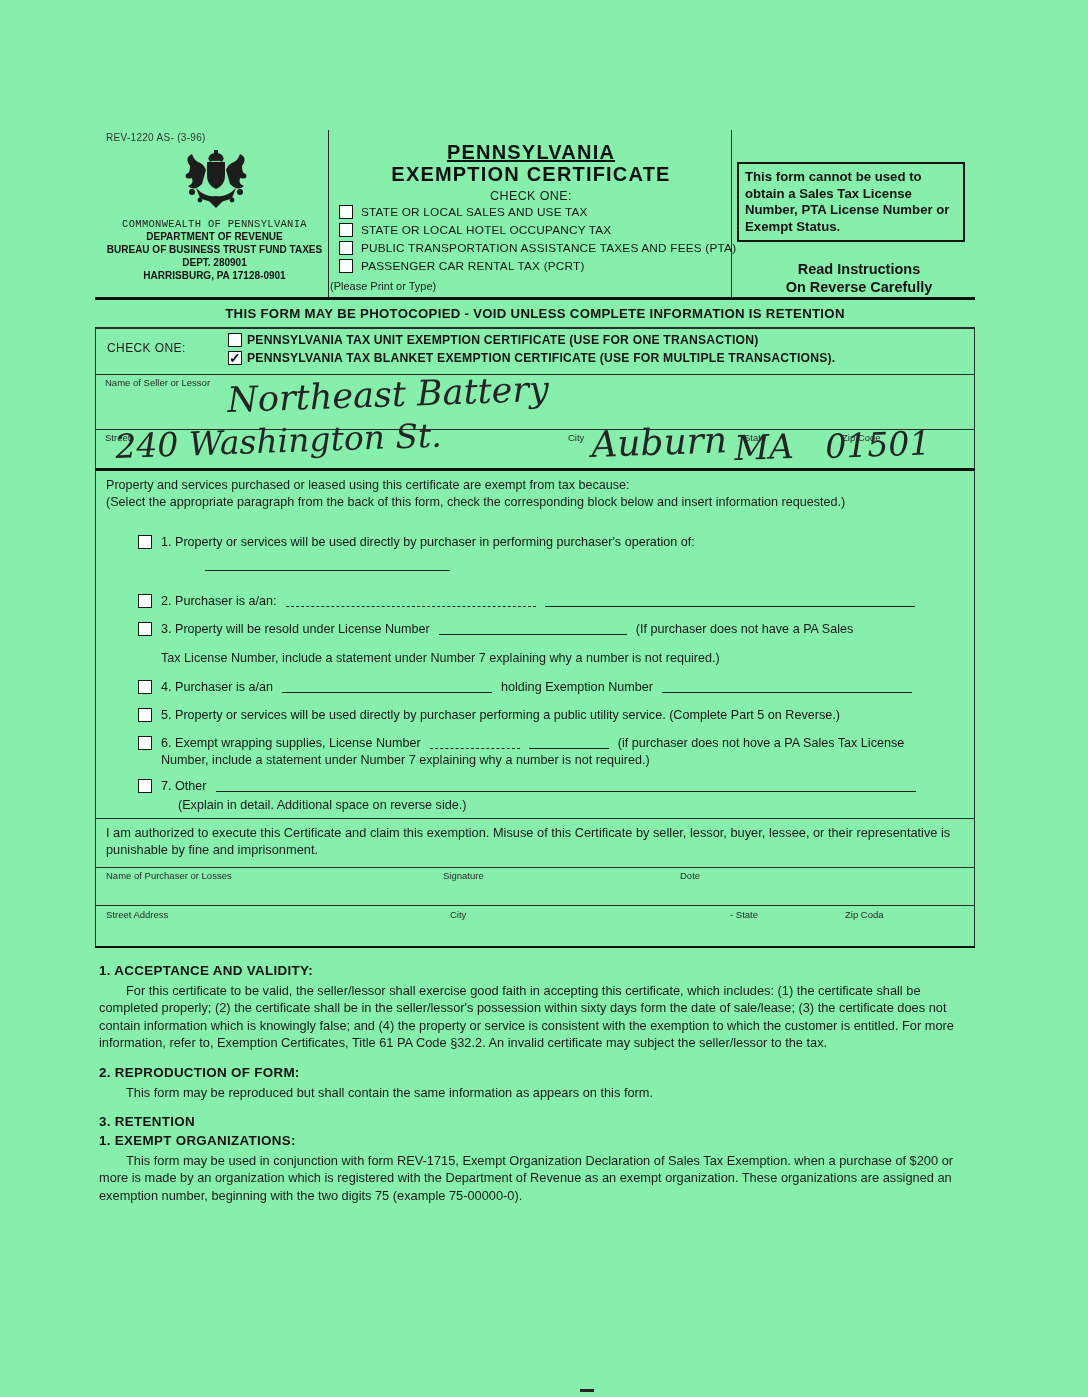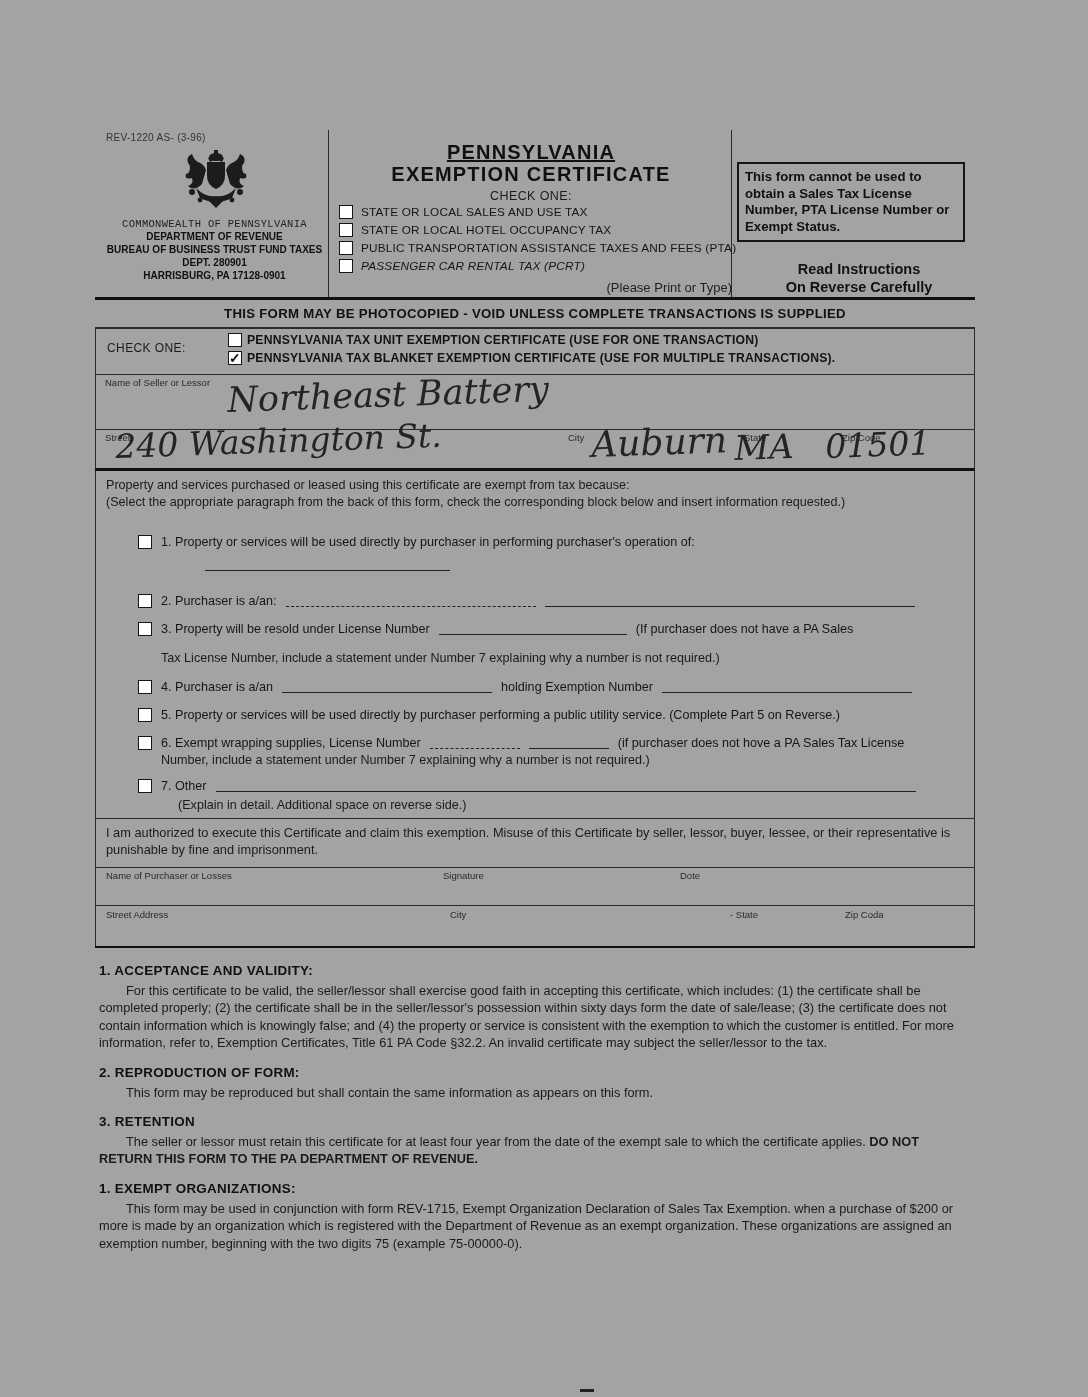--- a/index.html
+++ b/index.html
@@ -1,35 +1,35 @@
 <!DOCTYPE html>
 <html><head>
 <meta charset="utf-8">
 <style>
   * { box-sizing: border-box; margin: 0; padding: 0; }
   body { background: #ffffff; font-family: "Liberation Sans", sans-serif; color: #1b1b1b; }
-  .page { position: relative; width: 1088px; height: 1397px; background: #a3a3a3; overflow: hidden; }
+  .page { position: relative; width: 1088px; height: 1397px; background: #86efac; overflow: hidden; }
 
   .abs { position: absolute; }
   .b { font-weight: bold; }
   .tiny { font-size: 9.5px; color: #2a2a2a; }
   .small { font-size: 12px; }
   .body-txt { font-size: 12.6px; line-height: 17px; }
 
   
   .rev { font-size: 10px; color: #333; letter-spacing: .3px; }
   .agency { width: 233px; text-align: center; }
   .agency .l0 { font-family: Liberation Mono, monospace; font-size: 10.5px; letter-spacing: .3px; color: #222; }
   .agency .ln { font-size: 10px; font-weight: bold; line-height: 13px; color: #111; }
   .title { font-size: 20px; font-weight: bold; letter-spacing: 1.2px; text-align: center; width: 402px; color: #101010; }
   .checkone-hdr { font-size: 12.5px; letter-spacing: .4px; text-align: center; width: 402px; }
   .cbrow { display: flex; align-items: center; gap: 8px; font-size: 11.8px; letter-spacing: .2px; color: #151515; }
   .cb { display: inline-block; width: 14px; height: 14px; border: 1.6px solid #161616; background: #fff; flex: 0 0 auto;
         font-size: 14px; line-height: 12px; text-align: center; font-weight: bold; color: #111; }
-  .please { font-size: 13px; text-align: right; width: 402px; color: #222; }
+  .please { font-size: 11px; text-align: left; width: 402px; color: #222; }
   .notice-box { width: 228px; border: 2px solid #151515; padding: 5px 6px; font-size: 13.2px; font-weight: bold; line-height: 16.5px; color: #111; }
   .read-instr { width: 244px; text-align: center; font-size: 14.5px; font-weight: bold; line-height: 18px; white-space: pre-line; color: #111; padding-left: 12px; }
 
   
   .vline { border-left: 1.5px solid #2b2b2b; }
   .hline { border-top: 1.5px solid #2b2b2b; width: 880px; left: 95px; }
   .thick { border-top: 3px solid #101010; }
 
   .photocopy { width: 880px; left: 95px; text-align: center; font-size: 13.2px; font-weight: bold; letter-spacing: .3px; color: #111; }
 
@@ -96,33 +96,33 @@
     <span>STATE OR LOCAL SALES AND USE TAX</span>
   </div>
   <div class="abs cbrow" style="left:339px; top:223px;">
     <span class="cb"></span>
     <span>STATE OR LOCAL HOTEL OCCUPANCY TAX</span>
   </div>
   <div class="abs cbrow" style="left:339px; top:241px;">
     <span class="cb"></span>
     <span>PUBLIC TRANSPORTATION ASSISTANCE TAXES AND FEES (PTA)</span>
   </div>
-  <div class="abs cbrow" style="left:339px; top:259px;font-style:italic;">
+  <div class="abs cbrow" style="left:339px; top:259px;">
     <span class="cb"></span>
     <span>PASSENGER CAR RENTAL TAX (PCRT)</span>
   </div>
   <div class="abs please" style="left:330px; top:280px;">(Please Print or Type)</div>
 
   <div class="abs notice-box" style="left:737px; top:162px;">This form cannot be used to obtain a Sales Tax License Number, PTA License Number or Exempt Status.</div>
   <div class="abs read-instr" style="left:731px; top:260px;">Read Instructions
 On Reverse Carefully</div>
 
   <div class="abs hline thick" style="top:297px;"></div>
 
-  <div class="abs photocopy" style="top:306px;">THIS FORM MAY BE PHOTOCOPIED - VOID UNLESS COMPLETE TRANSACTIONS IS SUPPLIED</div>
+  <div class="abs photocopy" style="top:306px;">THIS FORM MAY BE PHOTOCOPIED - VOID UNLESS COMPLETE INFORMATION IS RETENTION</div>
 
   <div class="abs mainbox"></div>
   <div class="abs hline" style="top:327px; border-top-width:2px;"></div>
   <div class="abs hline" style="top:374px;"></div>
   <div class="abs hline" style="top:429px;"></div>
   <div class="abs hline thick" style="top:468px;"></div>
   <div class="abs hline" style="top:818px;"></div>
   <div class="abs hline" style="top:867px;"></div>
   <div class="abs hline" style="top:905px; border-top-width:1px;"></div>
   <div class="abs hline" style="top:946px; border-top-width:2.5px; border-top-color:#111;"></div>
@@ -217,21 +217,20 @@
   <div class="abs" style="left:96px; top:918px; width:878px; height:26px;"></div>
 
   <div class="abs" style="left:99px; top:963px; width:866px;">
     <div class="inst-h">1. ACCEPTANCE AND VALIDITY:</div>
     <div class="inst-p">For this certificate to be valid, the seller/lessor shall exercise good faith in accepting this certificate, which includes: (1) the certificate shall be completed properly; (2) the certificate shall be in the seller/lessor's possession within sixty days form the date of sale/lease; (3) the certificate does not contain information which is knowingly false; and (4) the property or service is consistent with the exemption to which the customer is entitled. For more information, refer to, Exemption Certificates, Title 61 PA Code §32.2. An invalid certificate may subject the seller/lessor to the tax.</div>
 
     <div class="inst-h">2. REPRODUCTION OF FORM:</div>
     <div class="inst-p">This form may be reproduced but shall contain the same information as appears on this form.</div>
 
     <div class="inst-h">3. RETENTION</div>
-    <div class="inst-p"><span>The seller or lessor must retain this certificate for at least four year from the date of the exempt sale to which the certificate applies. </span><span class="b">DO NOT RETURN THIS FORM TO THE PA DEPARTMENT OF REVENUE.</span></div>
 
     <div class="inst-h">1. EXEMPT ORGANIZATIONS:</div>
     <div class="inst-p">This form may be used in conjunction with form REV-1715, Exempt Organization Declaration of Sales Tax Exemption. when a purchase of $200 or more is made by an organization which is registered with the Department of Revenue as an exempt organization. These organizations are assigned an exemption number, beginning with the two digits 75 (example 75-00000-0).</div>
   </div>
 
   <div class="abs bottom-mark" style="left:580px; top:1389px;"></div>
 
 </div>
 
 </body></html>

